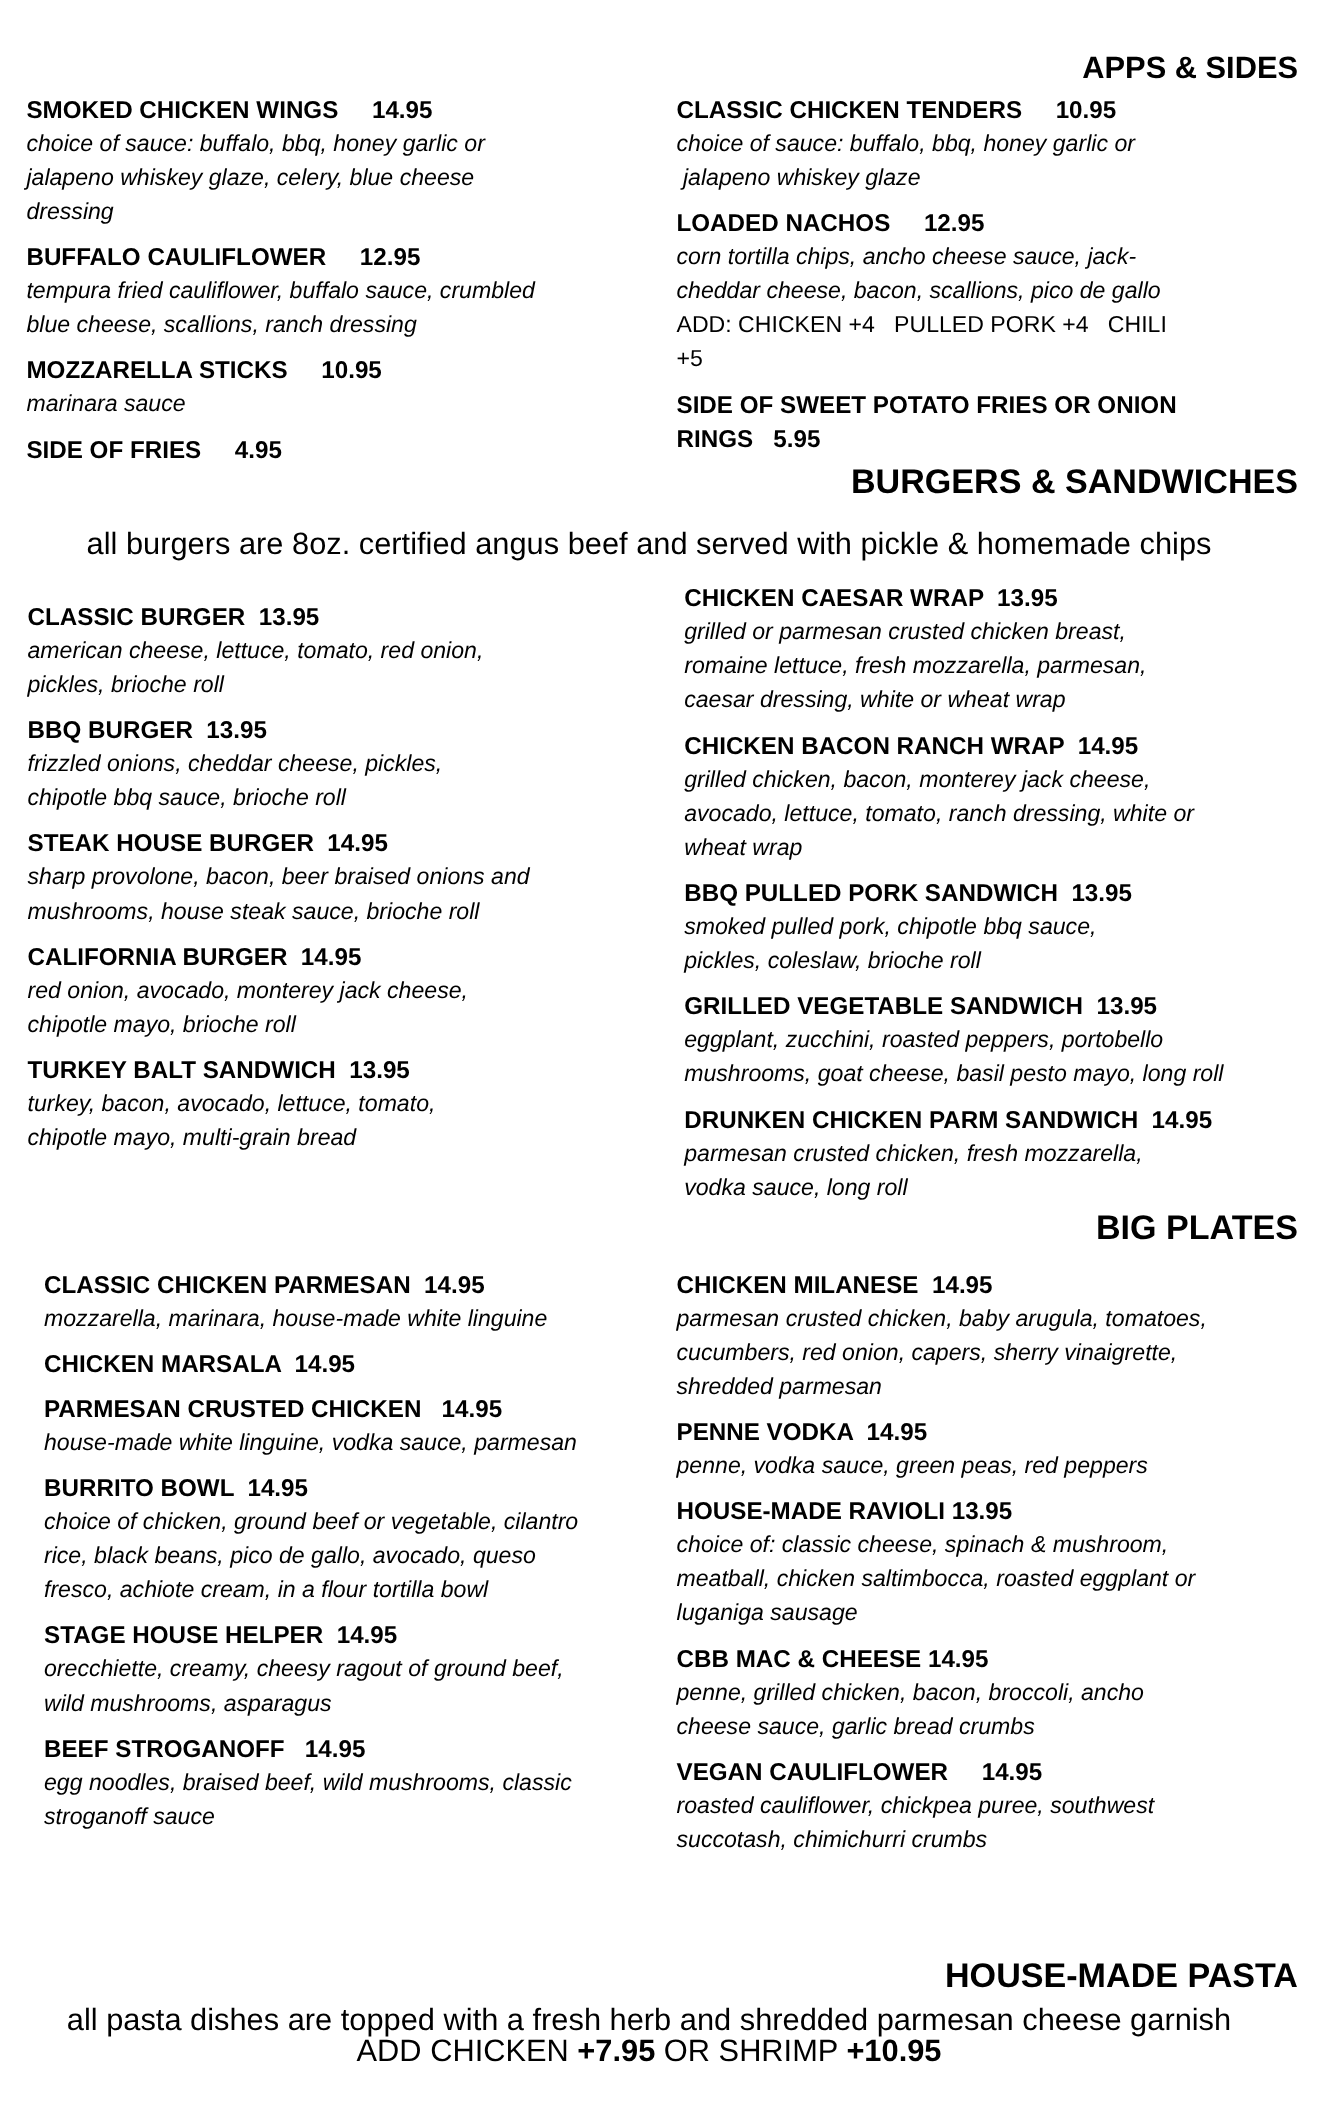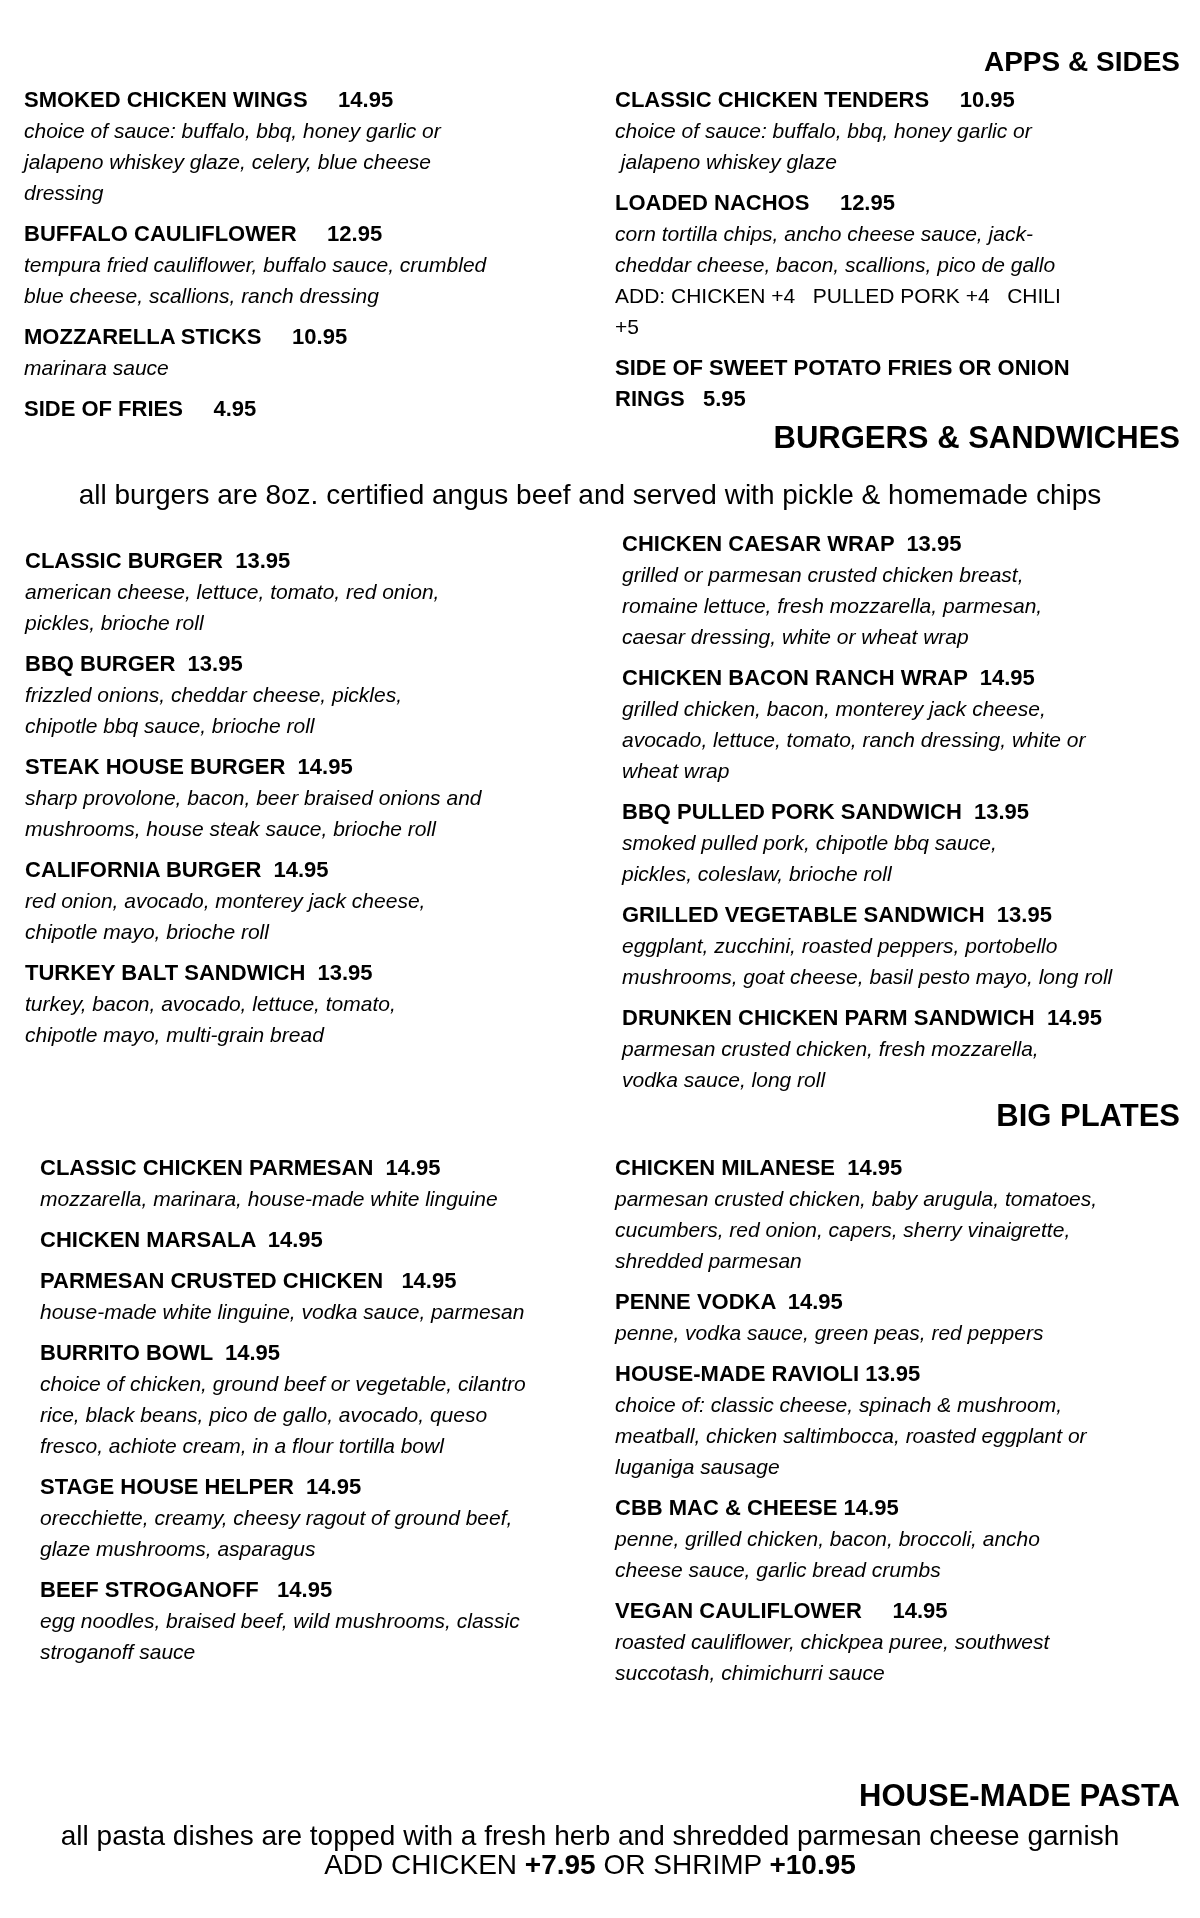--- a/index.html
+++ b/index.html
@@ -132,21 +132,21 @@
     </div>
     <div class="item">
       <div class="item-name">BURRITO BOWL  14.95</div>
       <div class="item-desc">choice of chicken, ground beef or vegetable, cilantro
 rice, black beans, pico de gallo, avocado, queso
 fresco, achiote cream, in a flour tortilla bowl</div>
     </div>
     <div class="item">
       <div class="item-name">STAGE HOUSE HELPER  14.95</div>
       <div class="item-desc">orecchiette, creamy, cheesy ragout of ground beef,
-glaze mushrooms, asparagus</div>
+wild mushrooms, asparagus</div>
     </div>
     <div class="item">
       <div class="item-name">BEEF STROGANOFF   14.95</div>
       <div class="item-desc">egg noodles, braised beef, wild mushrooms, classic
 stroganoff sauce</div>
     </div>
   </div>
 <div class="col" style="left:615px;top:1152px;width:575px;">
     <div class="item">
       <div class="item-name">CHICKEN MILANESE  14.95</div>
@@ -165,19 +165,19 @@
 luganiga sausage</div>
     </div>
     <div class="item">
       <div class="item-name">CBB MAC &amp; CHEESE 14.95</div>
       <div class="item-desc">penne, grilled chicken, bacon, broccoli, ancho
 cheese sauce, garlic bread crumbs</div>
     </div>
     <div class="item">
       <div class="item-name">VEGAN CAULIFLOWER     14.95</div>
       <div class="item-desc">roasted cauliflower, chickpea puree, southwest
-succotash, chimichurri sauce</div>
+succotash, chimichurri crumbs</div>
     </div>
   </div>
 
 <h2 class="section-title" style="top:1778px;font-size:31px;">HOUSE-MADE PASTA</h2>
 <div class="subtitle" style="top:1820px;">all pasta dishes are topped with a fresh herb and shredded parmesan cheese garnish</div>
 <div class="subtitle" style="top:1849px;"><span>ADD CHICKEN </span><span class="b">+7.95</span><span> OR SHRIMP </span><span class="b">+10.95</span></div>
 
 </body></html>

